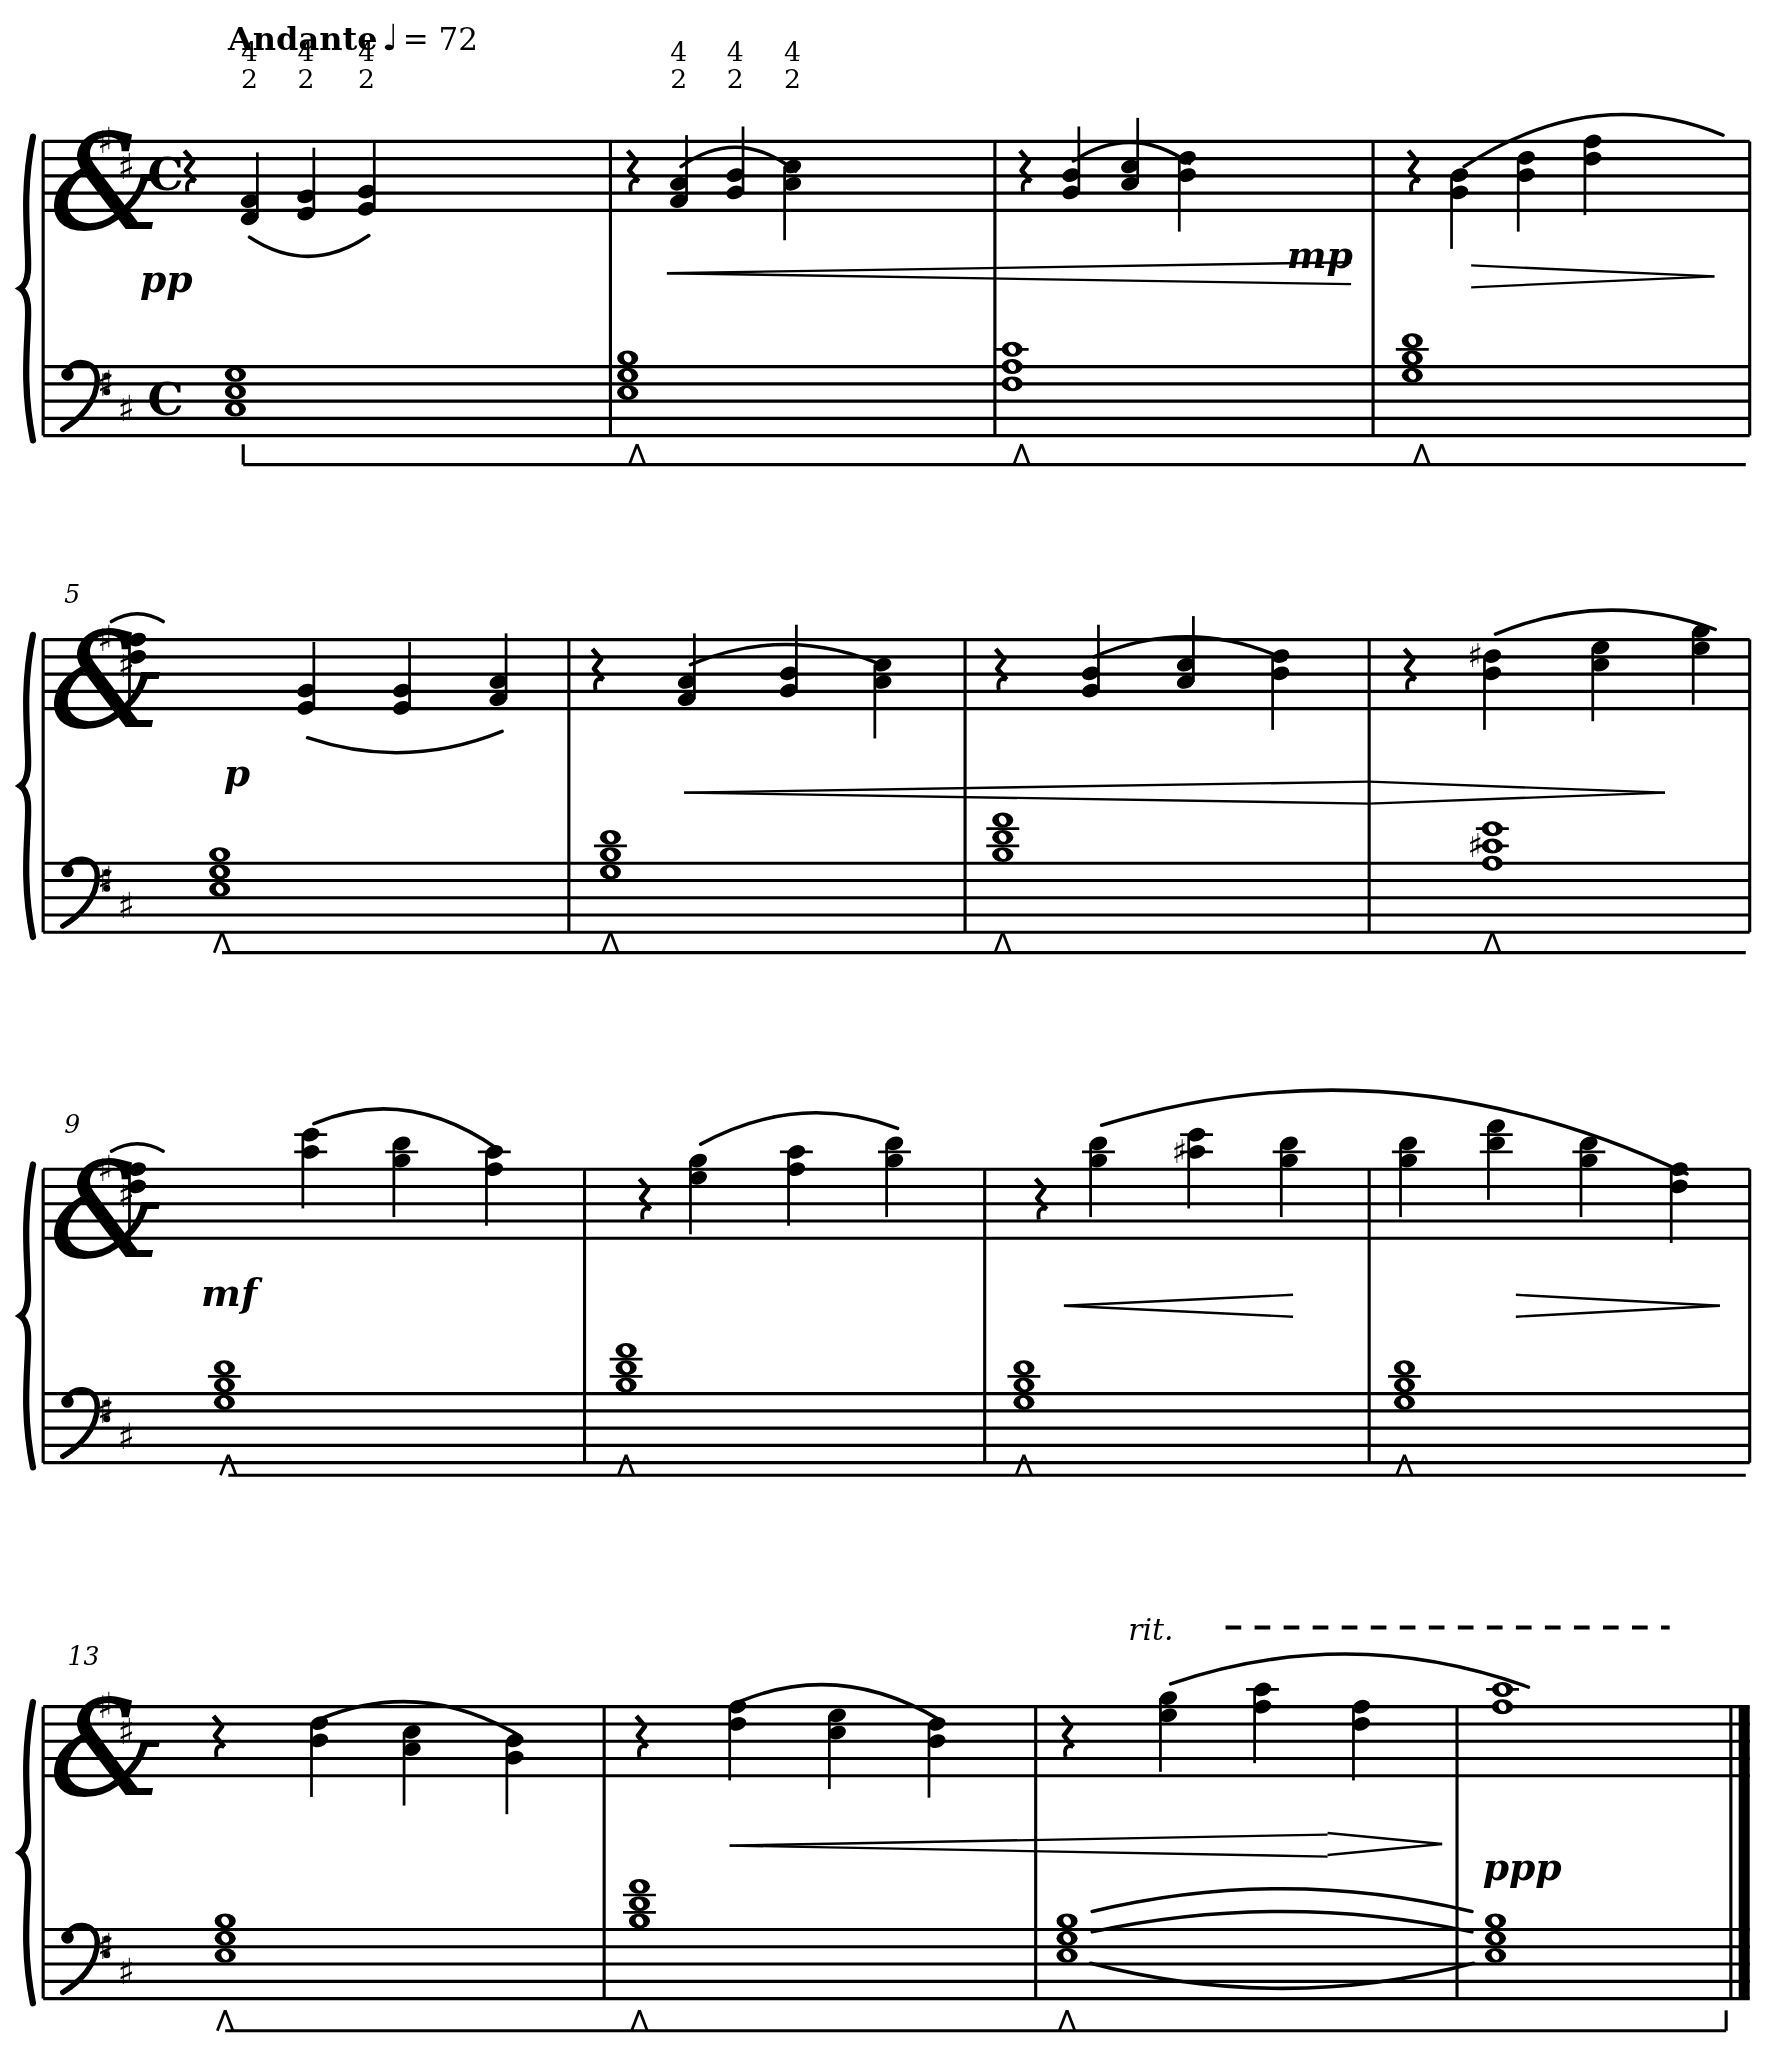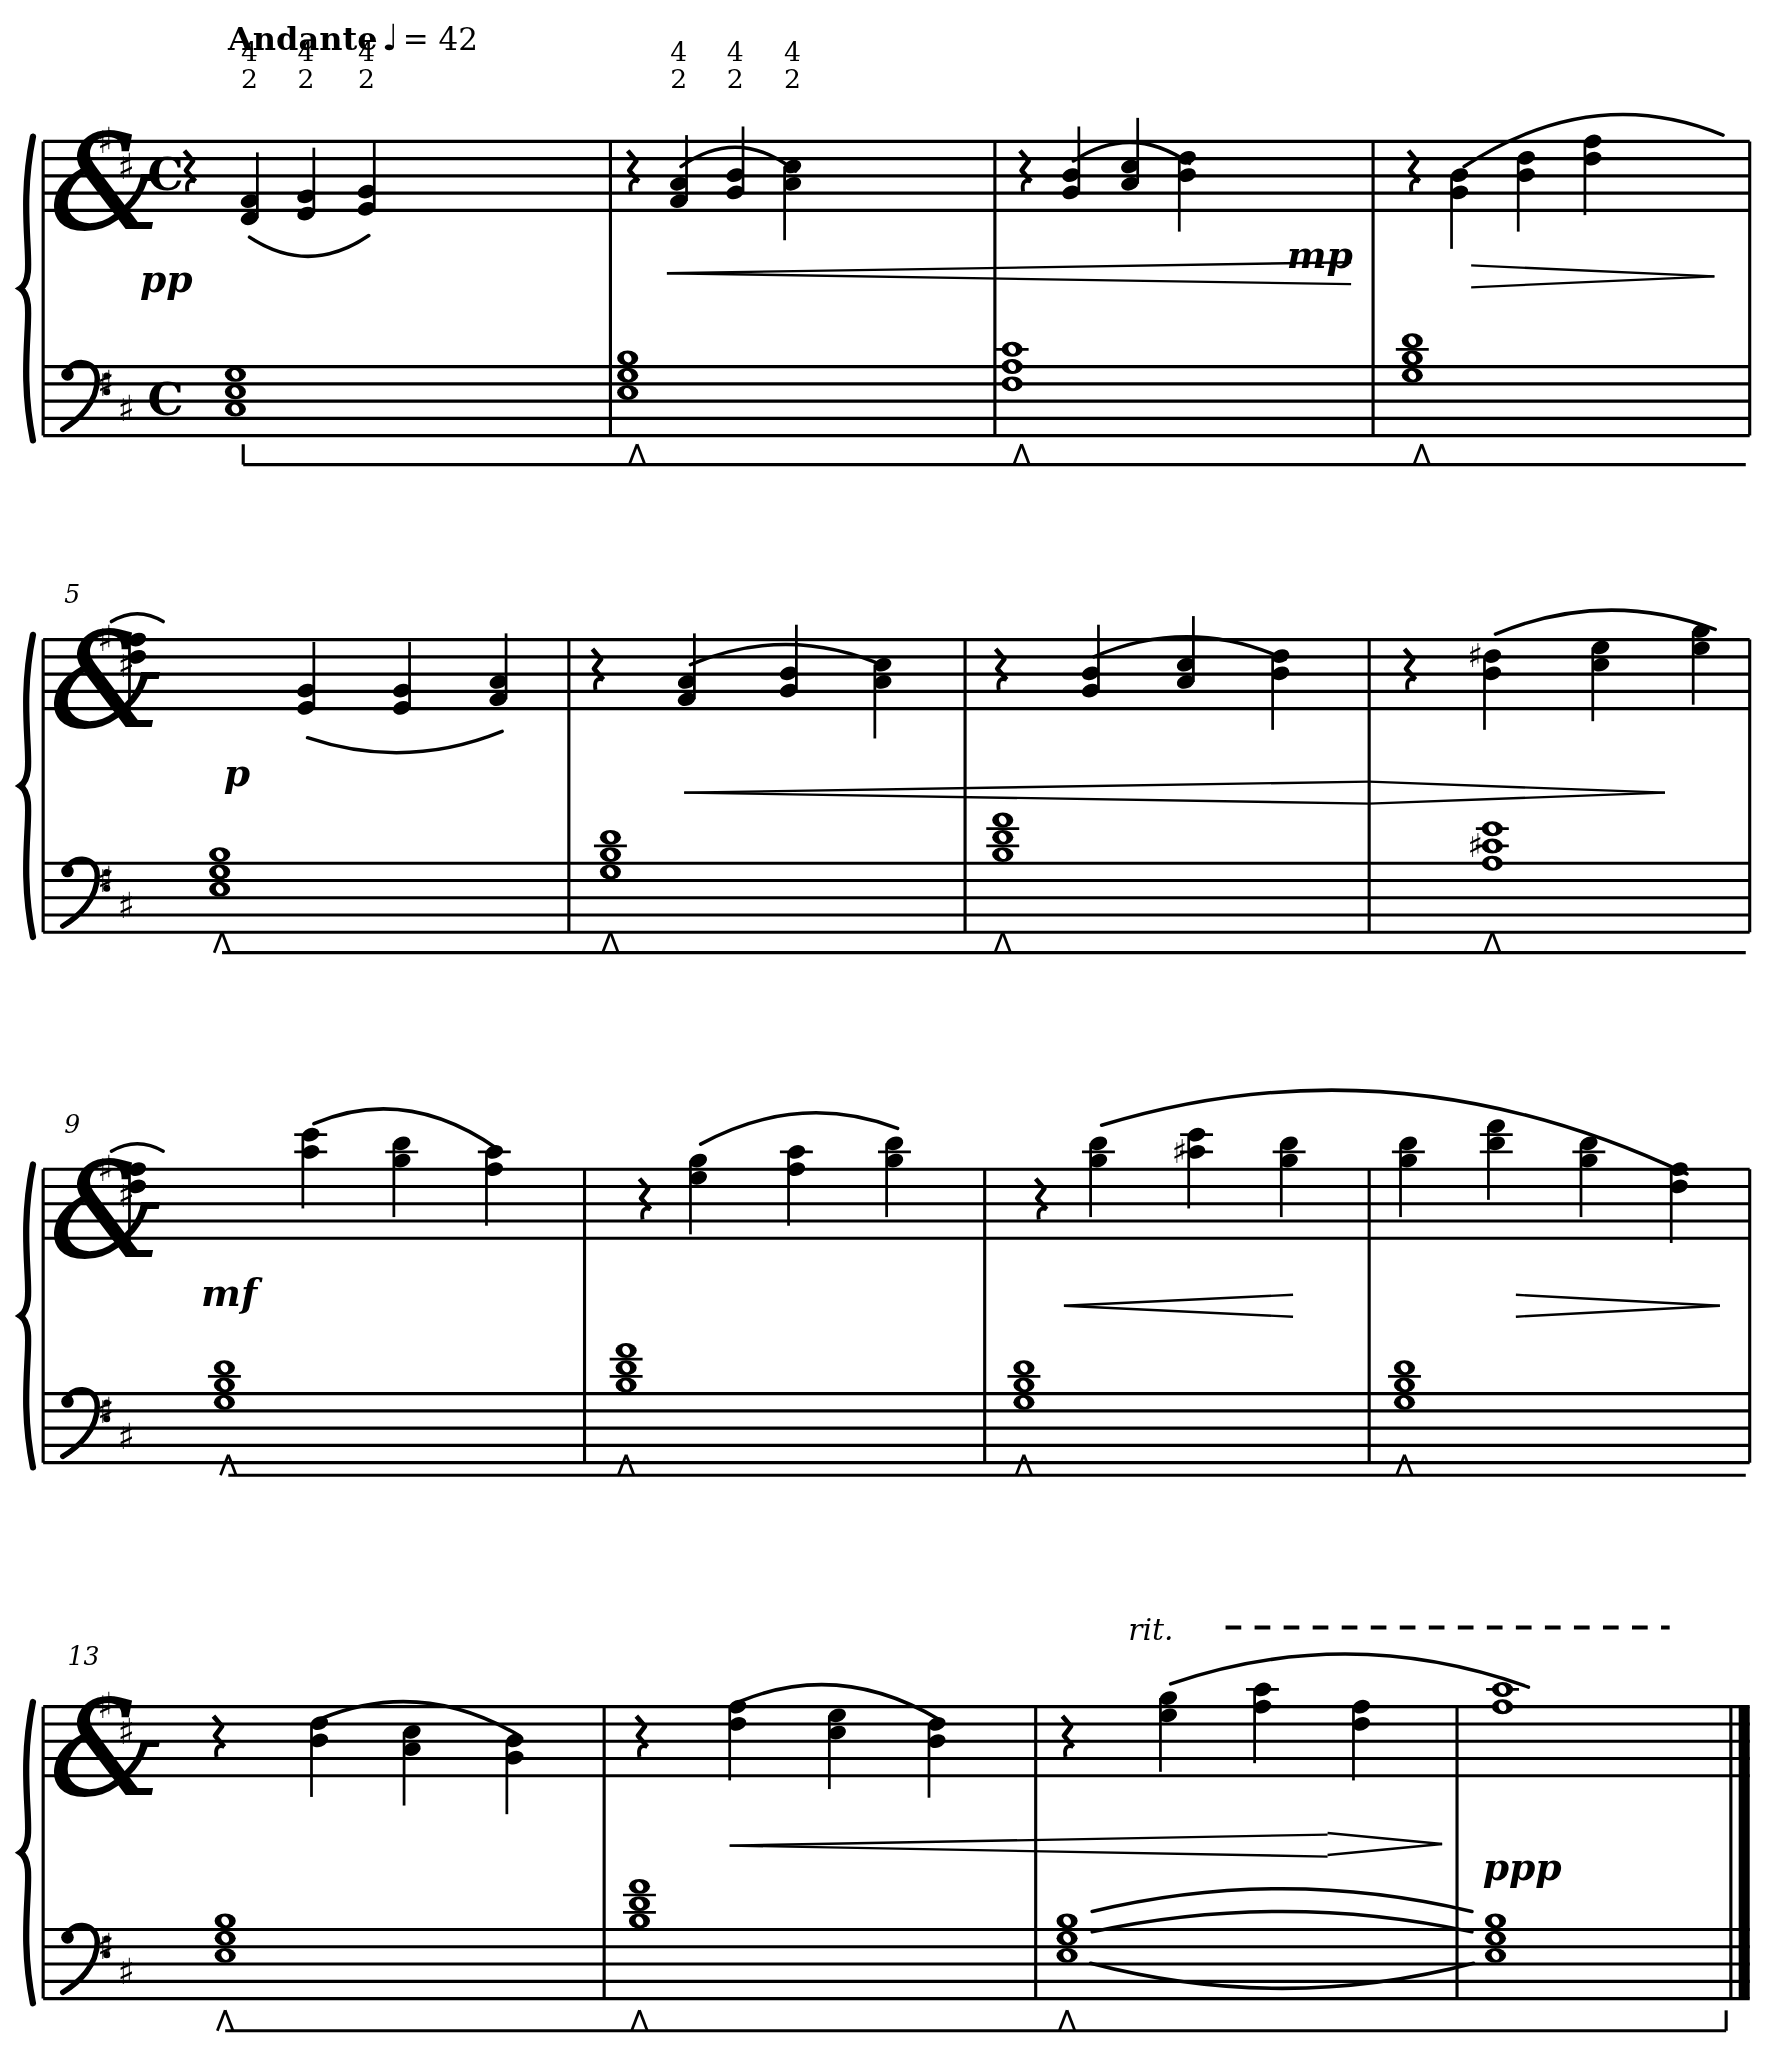--- a/index.html
+++ b/index.html
@@ -11,21 +11,21 @@
   #tempo-header .eq{font-size:31px;font-family:"DejaVu Serif", serif;}
   svg#score{position:absolute;left:0;top:0;}
 </style>
 </head>
 <body>
 
 <div id="sheet">
   <div id="tempo-header">
     <span class="word">Andante</span>
     <span class="note">♩</span>
-    <span class="eq">= 42</span>
+    <span class="eq">= 72</span>
   </div>
   <svg id="score" xmlns="http://www.w3.org/2000/svg" width="1785" height="2056" viewBox="0 0 2275 2620">
       <path d="M42,174 C 20,283.125 50,351.5 26,367.5 C 50,383.5 20,451.875 42,561" stroke="#000000" stroke-width="8" fill="none" stroke-linecap="round"></path>
       <line x1="55" y1="180" x2="2230" y2="180" stroke="#000000" stroke-width="4"></line>
       <line x1="55" y1="467" x2="2230" y2="467" stroke="#000000" stroke-width="4"></line>
       <line x1="55" y1="202" x2="2230" y2="202" stroke="#000000" stroke-width="4"></line>
       <line x1="55" y1="489" x2="2230" y2="489" stroke="#000000" stroke-width="4"></line>
       <line x1="55" y1="224" x2="2230" y2="224" stroke="#000000" stroke-width="4"></line>
       <line x1="55" y1="511" x2="2230" y2="511" stroke="#000000" stroke-width="4"></line>
       <line x1="55" y1="246" x2="2230" y2="246" stroke="#000000" stroke-width="4"></line>

